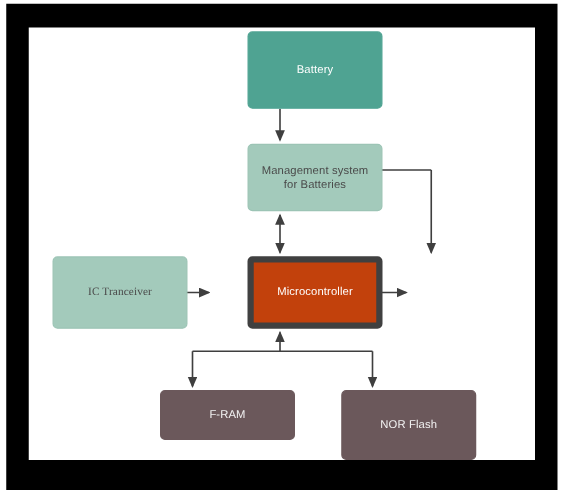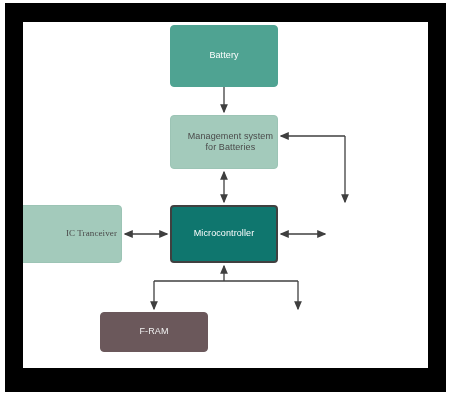--- a/index.html
+++ b/index.html
@@ -59,43 +59,43 @@
     box-sizing: border-box;
     border-radius: 4px;
     display: flex;
     align-items: center;
     justify-content: center;
     text-align: center;
     line-height: 1.25;
     font-size: 9px;
     padding: 2px 4px;
     letter-spacing: 0.1px;
+    margin-left: 28px;
   }
 
   .node-label {
     display: block;
     white-space: pre-line;
   }
 
   
   .n-battery {
     background: #4fa392;
     color: #ffffff;
     border: 1px solid #4fa392;
   }
   .n-sage {
     background: #a3cabb;
     color: #4a4a4a;
     border: 1px solid #9cc4b5;
-    justify-content: flex-end;
   }
   .n-red {
-    background: #0f766e;
+    background: #c2410c;
     color: #ffffff;
-    border: 2px solid #404040;
+    border: 5px solid #404040;
   }
   .n-mauve {
     background: #6b585b;
     color: #f2f2f2;
     border: 1px solid #6b585b;
   }
 
   
   #node-battery        { left: 147px; top:   3px; width: 108px; height: 62px; }
   #node-bms            { left: 147px; top:  93px; width: 108px; height: 54px; }
@@ -156,15 +156,18 @@
 
     <div id="node-ic" class="node n-sage">
       <span class="node-label">IC Tranceiver</span>
     </div>
 
 
     <div id="node-fram" class="node n-mauve">
       <span class="node-label">F-RAM</span>
     </div>
 
+    <div id="node-nor" class="node n-mauve">
+      <span class="node-label">NOR Flash</span>
+    </div>
 
   </div>
 </div>
 
 </body></html>

